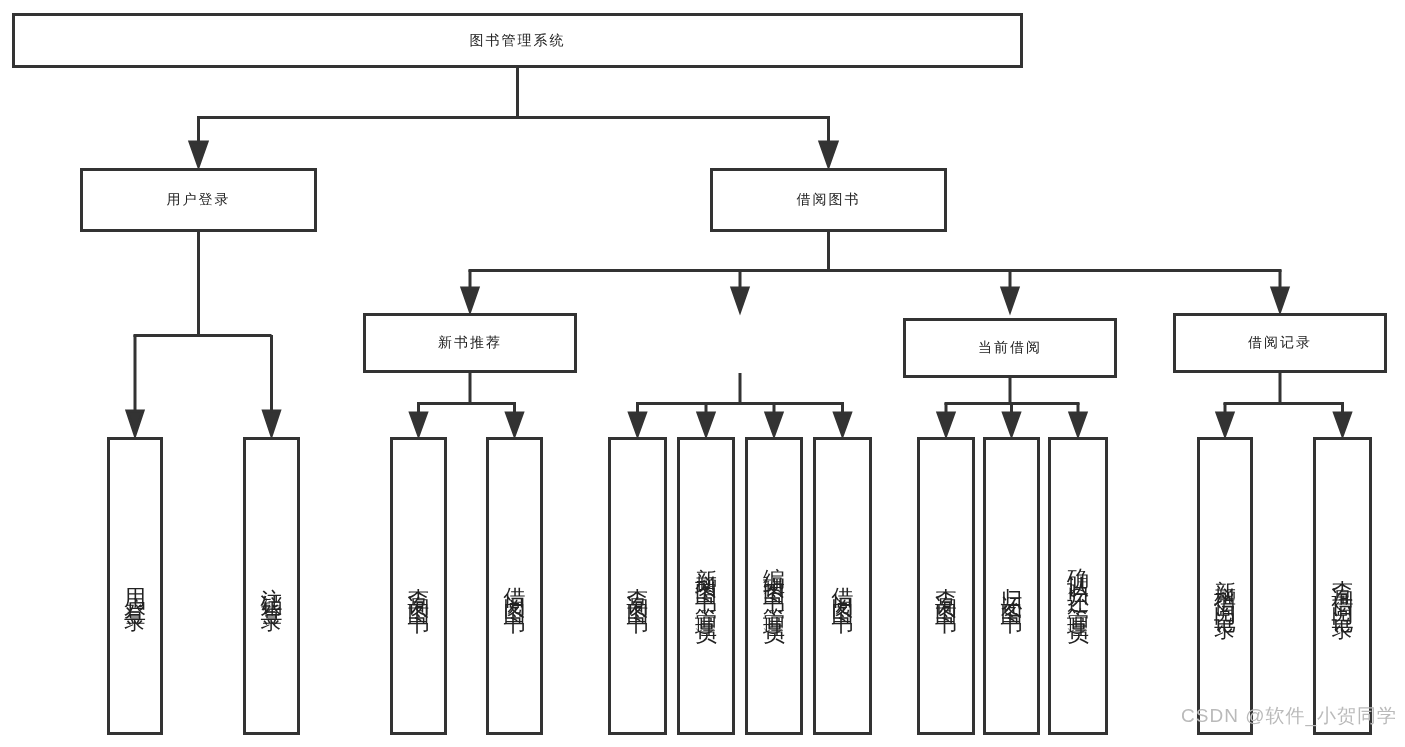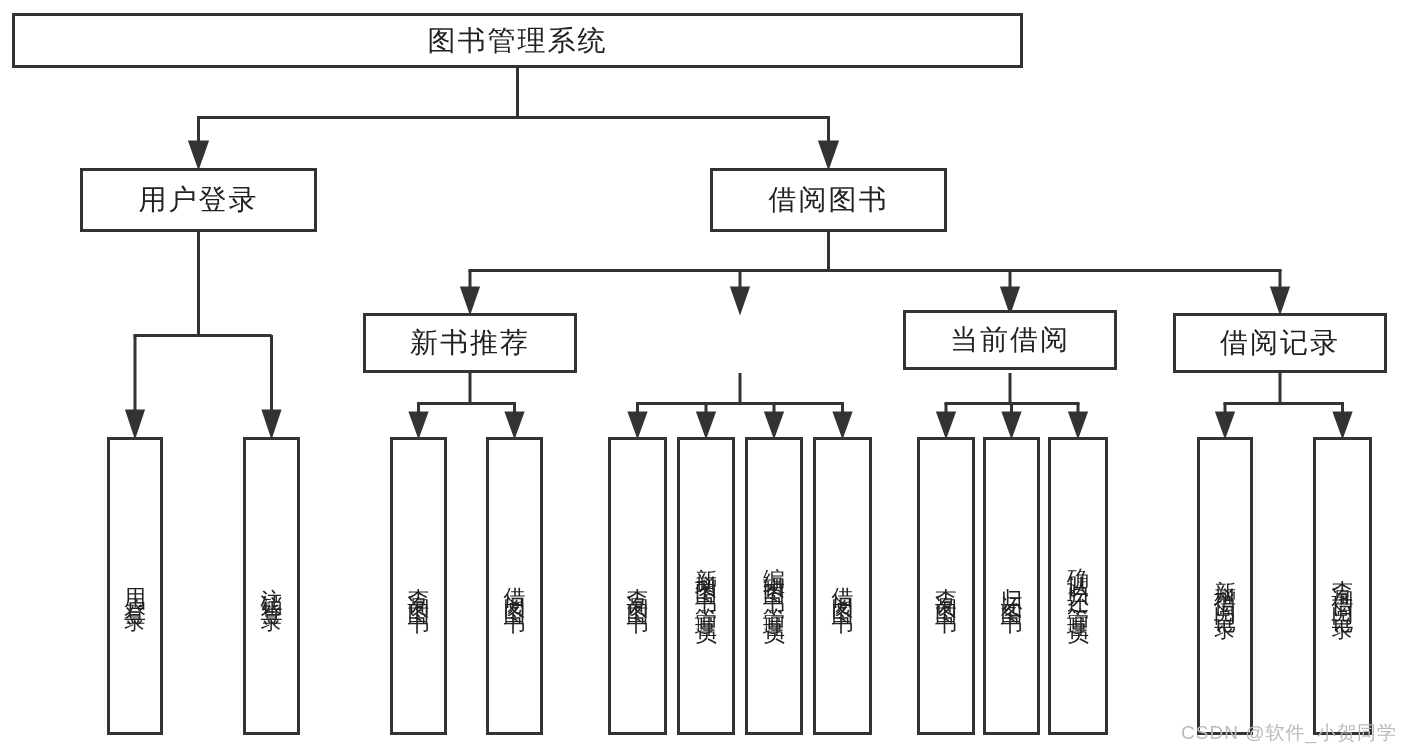--- a/index.html
+++ b/index.html
@@ -17,21 +17,21 @@
     width: 1405px; height: 747px;
   }
   .hnode {
     position: absolute;
     box-sizing: border-box;
     background: #ffffff;
     border: 3px solid #333333;
     display: flex;
     align-items: center;
     justify-content: center;
-    font-size: 28px;
+    font-size: 14px;
     color: #222222;
     letter-spacing: 2px;
     white-space: nowrap;
   }
   .vnode {
     position: absolute;
     box-sizing: border-box;
     background: #ffffff;
     border: 3px solid #333333;
     display: flex;
@@ -44,21 +44,21 @@
     writing-mode: vertical-rl;
     font-size: 22px;
     color: #222222;
     letter-spacing: 8px;
     line-height: 1.1;
     white-space: nowrap;
   }
   .watermark {
     position: absolute;
     right: 8px;
-    bottom: 1px;
+    bottom: 18px;
     font-size: 19px;
     color: #bababa;
     letter-spacing: 1px;
     white-space: nowrap;
   }
 </style>
 </head>
 <body>
 
 <div class="canvas">
@@ -126,21 +126,21 @@
       <polygon points="1334.5,413 1350.5,413 1342.5,435"></polygon>
     </g>
   </svg>
 
   <div class="hnode" style="left:12px; top:13px; width:1011px; height:55px;">图书管理系统</div>
 
   <div class="hnode" style="left:80px; top:168px; width:237px; height:64px;">用户登录</div>
   <div class="hnode" style="left:710px; top:168px; width:237px; height:64px;">借阅图书</div>
 
   <div class="hnode" style="left:363px; top:313px; width:214px; height:60px;">新书推荐</div>
-  <div class="hnode" style="left:903px; top:310px; width:214px; height:60px;">当前借阅</div>
+  <div class="hnode" style="left:903px; top:318px; width:214px; height:60px;">当前借阅</div>
   <div class="hnode" style="left:1173px; top:313px; width:214px; height:60px;">借阅记录</div>
 
   <div class="vnode" style="left:107px; width:56px;">
     <span>用户登录</span>
   </div>
   <div class="vnode" style="left:243px; width:57px;">
     <span>注销登录</span>
   </div>
 
   <div class="vnode" style="left:390px; width:57px;">

